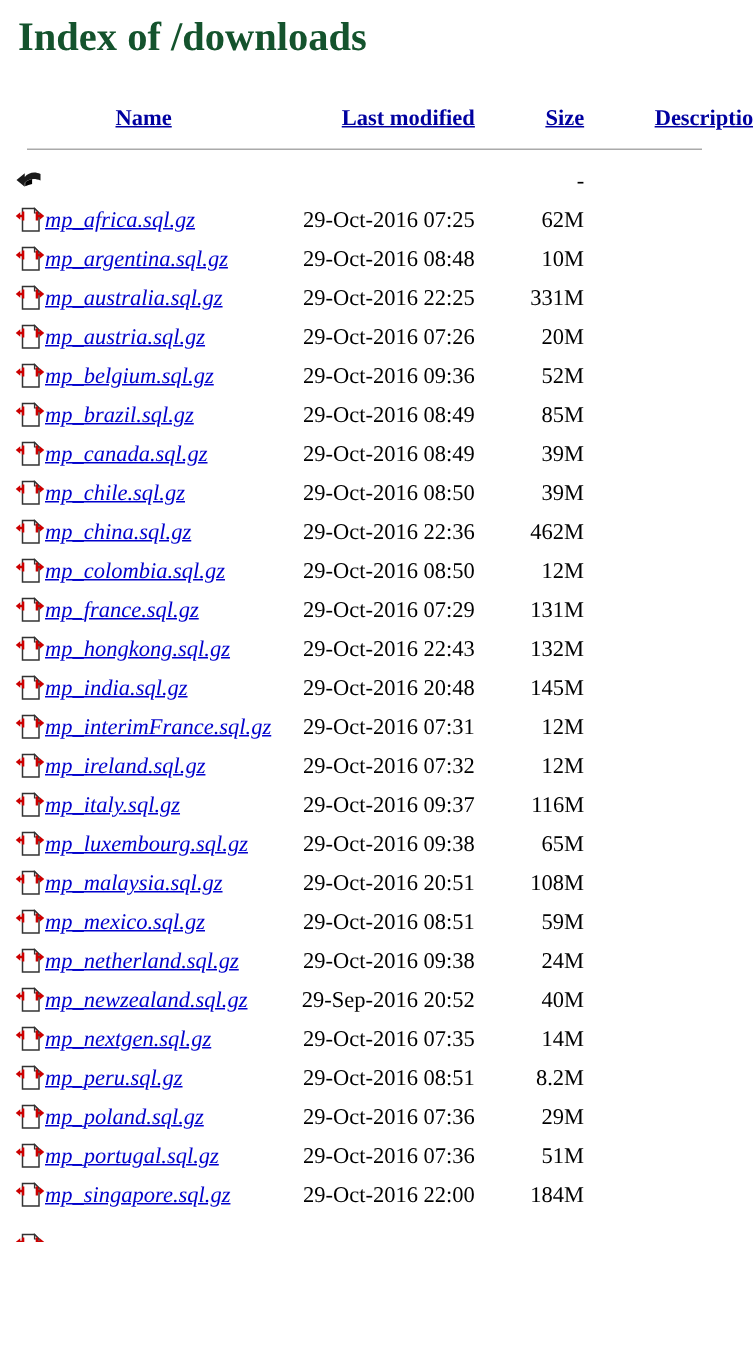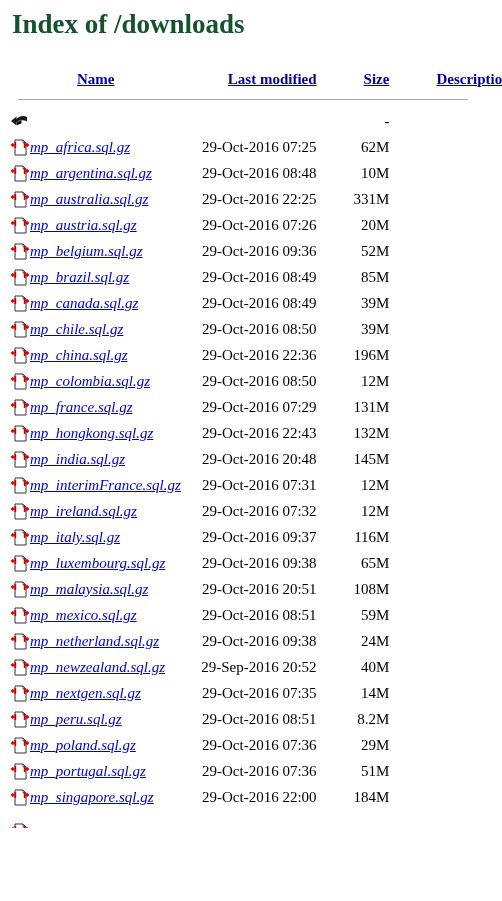--- a/index.html
+++ b/index.html
@@ -290,21 +290,21 @@
           <td class="col-icon"><span class="icon"><svg width="20" height="22" viewBox="0 0 20 22">
                 <path d="M5 3 L13 3 L16 6 L16 18 L5 18 Z" fill="#ffffff" stroke="#333333" stroke-width="1"></path>
                 <path d="M13 3 L13 6 L16 6 Z" fill="#e8e8e8" stroke="#333333" stroke-width="0.8"></path>
                 <path d="M0.5 8 L3.5 5.5 L3.5 7.2 L6 7.2 L6 8.8 L3.5 8.8 L3.5 10.5 Z" fill="#cc0000"></path>
                 <rect x="4.6" y="5" width="1.6" height="6" fill="#cc0000"></rect>
                 <path d="M19.5 8 L16.5 5.5 L16.5 7.2 L14 7.2 L14 8.8 L16.5 8.8 L16.5 10.5 Z" fill="#cc0000"></path>
                 <rect x="13.8" y="5" width="1.6" height="6" fill="#cc0000"></rect>
               </svg></span></td>
           <td class="col-name"><a class="file-link">mp_china.sql.gz</a></td>
           <td class="col-date">29-Oct-2016 22:36</td>
-          <td class="col-size">196M</td>
+          <td class="col-size">462M</td>
           <td class="col-desc"></td>
         </tr>
         <tr class="entry-row">
           <td class="col-icon"><span class="icon"><svg width="20" height="22" viewBox="0 0 20 22">
                 <path d="M5 3 L13 3 L16 6 L16 18 L5 18 Z" fill="#ffffff" stroke="#333333" stroke-width="1"></path>
                 <path d="M13 3 L13 6 L16 6 Z" fill="#e8e8e8" stroke="#333333" stroke-width="0.8"></path>
                 <path d="M0.5 8 L3.5 5.5 L3.5 7.2 L6 7.2 L6 8.8 L3.5 8.8 L3.5 10.5 Z" fill="#cc0000"></path>
                 <rect x="4.6" y="5" width="1.6" height="6" fill="#cc0000"></rect>
                 <path d="M19.5 8 L16.5 5.5 L16.5 7.2 L14 7.2 L14 8.8 L16.5 8.8 L16.5 10.5 Z" fill="#cc0000"></path>
                 <rect x="13.8" y="5" width="1.6" height="6" fill="#cc0000"></rect>

